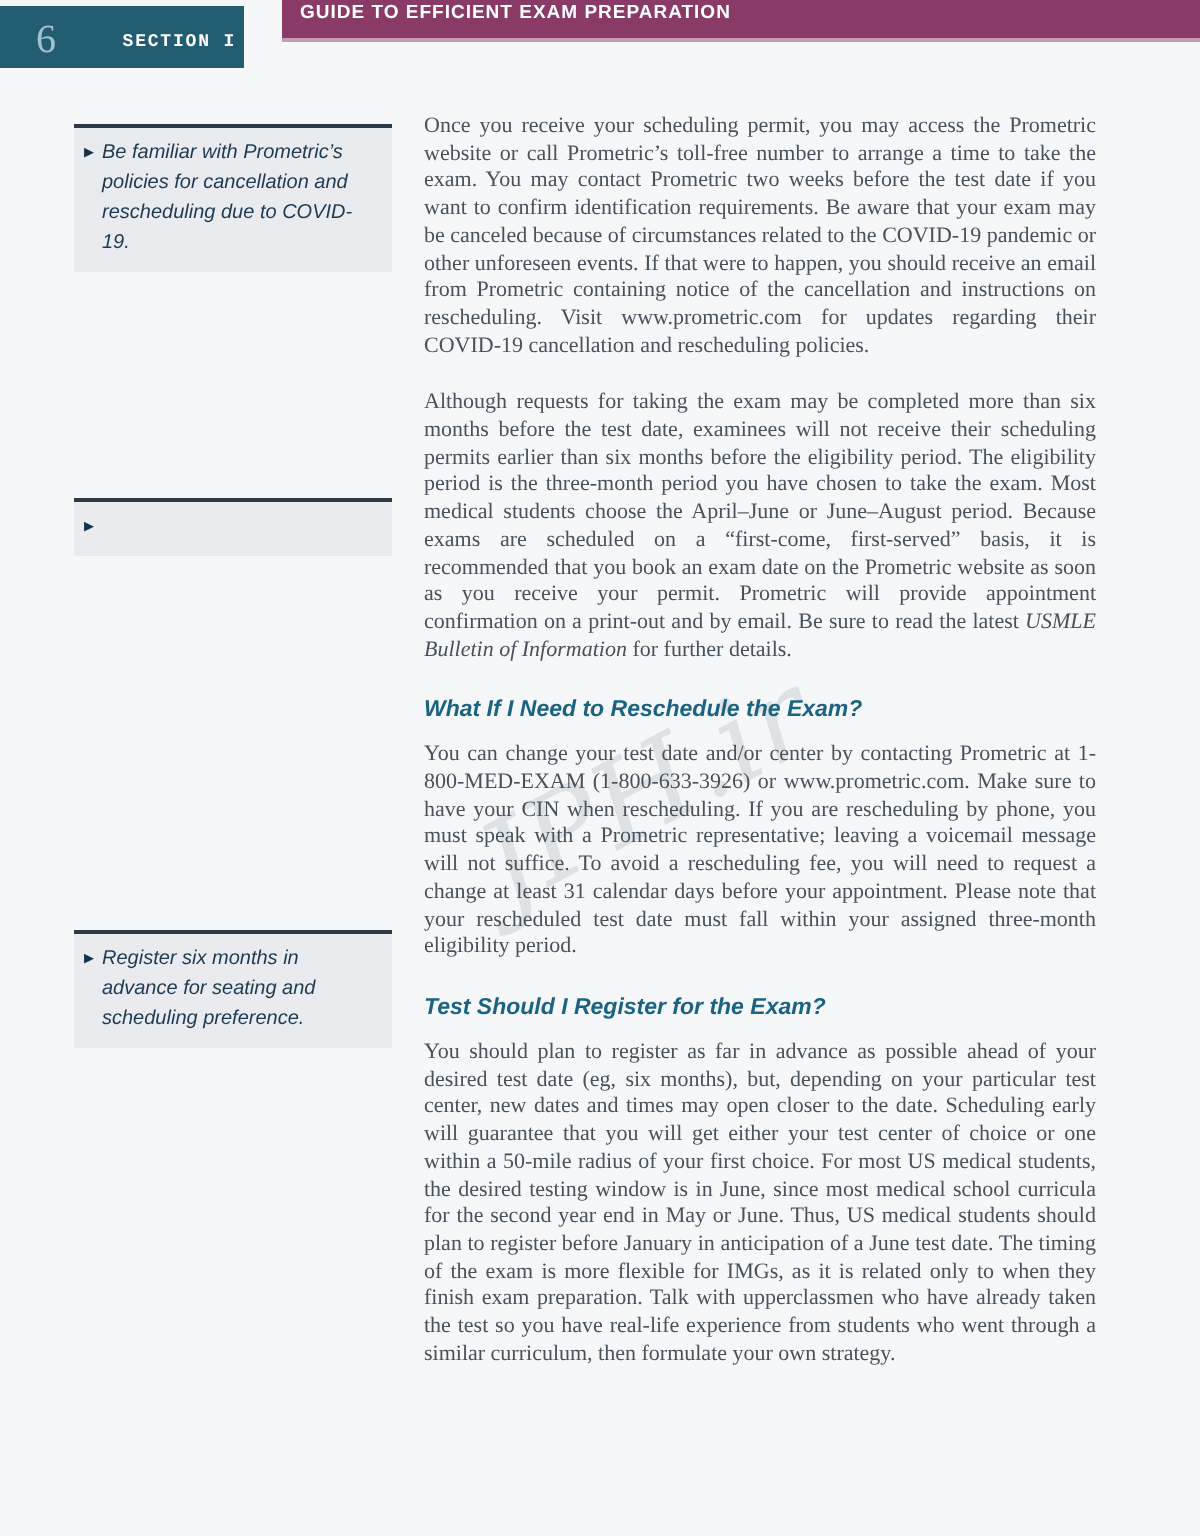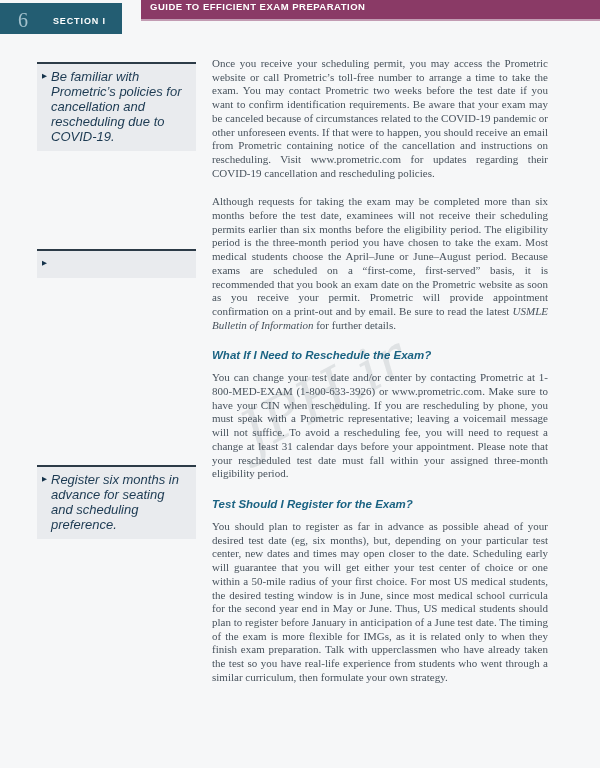--- a/index.html
+++ b/index.html
@@ -22,22 +22,22 @@
   .section-tab {
     position:absolute; left:0; top:3px; width:122px; height:31px;
     background:#235d72;
   }
   .page-number {
     position:absolute; left:18px; bottom:2px;
     font-family:"Liberation Serif", serif; font-size:20px;
     color:#a3c1cd; font-weight:normal;
   }
   .section-label {
-    position:absolute; right:16px; bottom:8px;
-    color:#ffffff; font-family:Liberation Sans, sans-serif;
+    position:absolute; right:4px; bottom:8px;
+    color:#ffffff; font-family:Liberation Mono, monospace;
     font-weight:bold; font-size:9px; letter-spacing:0.9px;margin-top:48px;
   }
 
   
   .watermark {
     position:absolute; left:208px; top:330px; width:230px; height:130px;
     display:flex; align-items:center; justify-content:center;
     transform:rotate(-28deg);
     font-family:"DejaVu Serif", serif; font-style:italic;
     font-size:58px; color:rgba(120,131,140,0.18);
@@ -50,21 +50,21 @@
     background:#e9ebee; border-top:2px solid #2c3b47;
     box-sizing:border-box; padding:5px 7px 7px 5px;
     display:flex;
   }
   .note-arrow {
     flex:none; font-size:6.5px; line-height:15px; margin-right:4px;
     color:#14324a; font-family:"DejaVu Sans", sans-serif;
   }
   .note-text {
     font-family:"Liberation Sans", sans-serif; font-style:italic;
-    font-size:13px; line-height:15px; color:#1c3a52;
+    font-size:10px; line-height:15px; color:#1c3a52;
   }
   .note-1 { top:62px; }
   .note-2 { top:249px; }
   .note-3 { top:465px; }
 
   
   .main {
     position:absolute; left:212px; top:34px; width:336px;
   }
   .main p {

